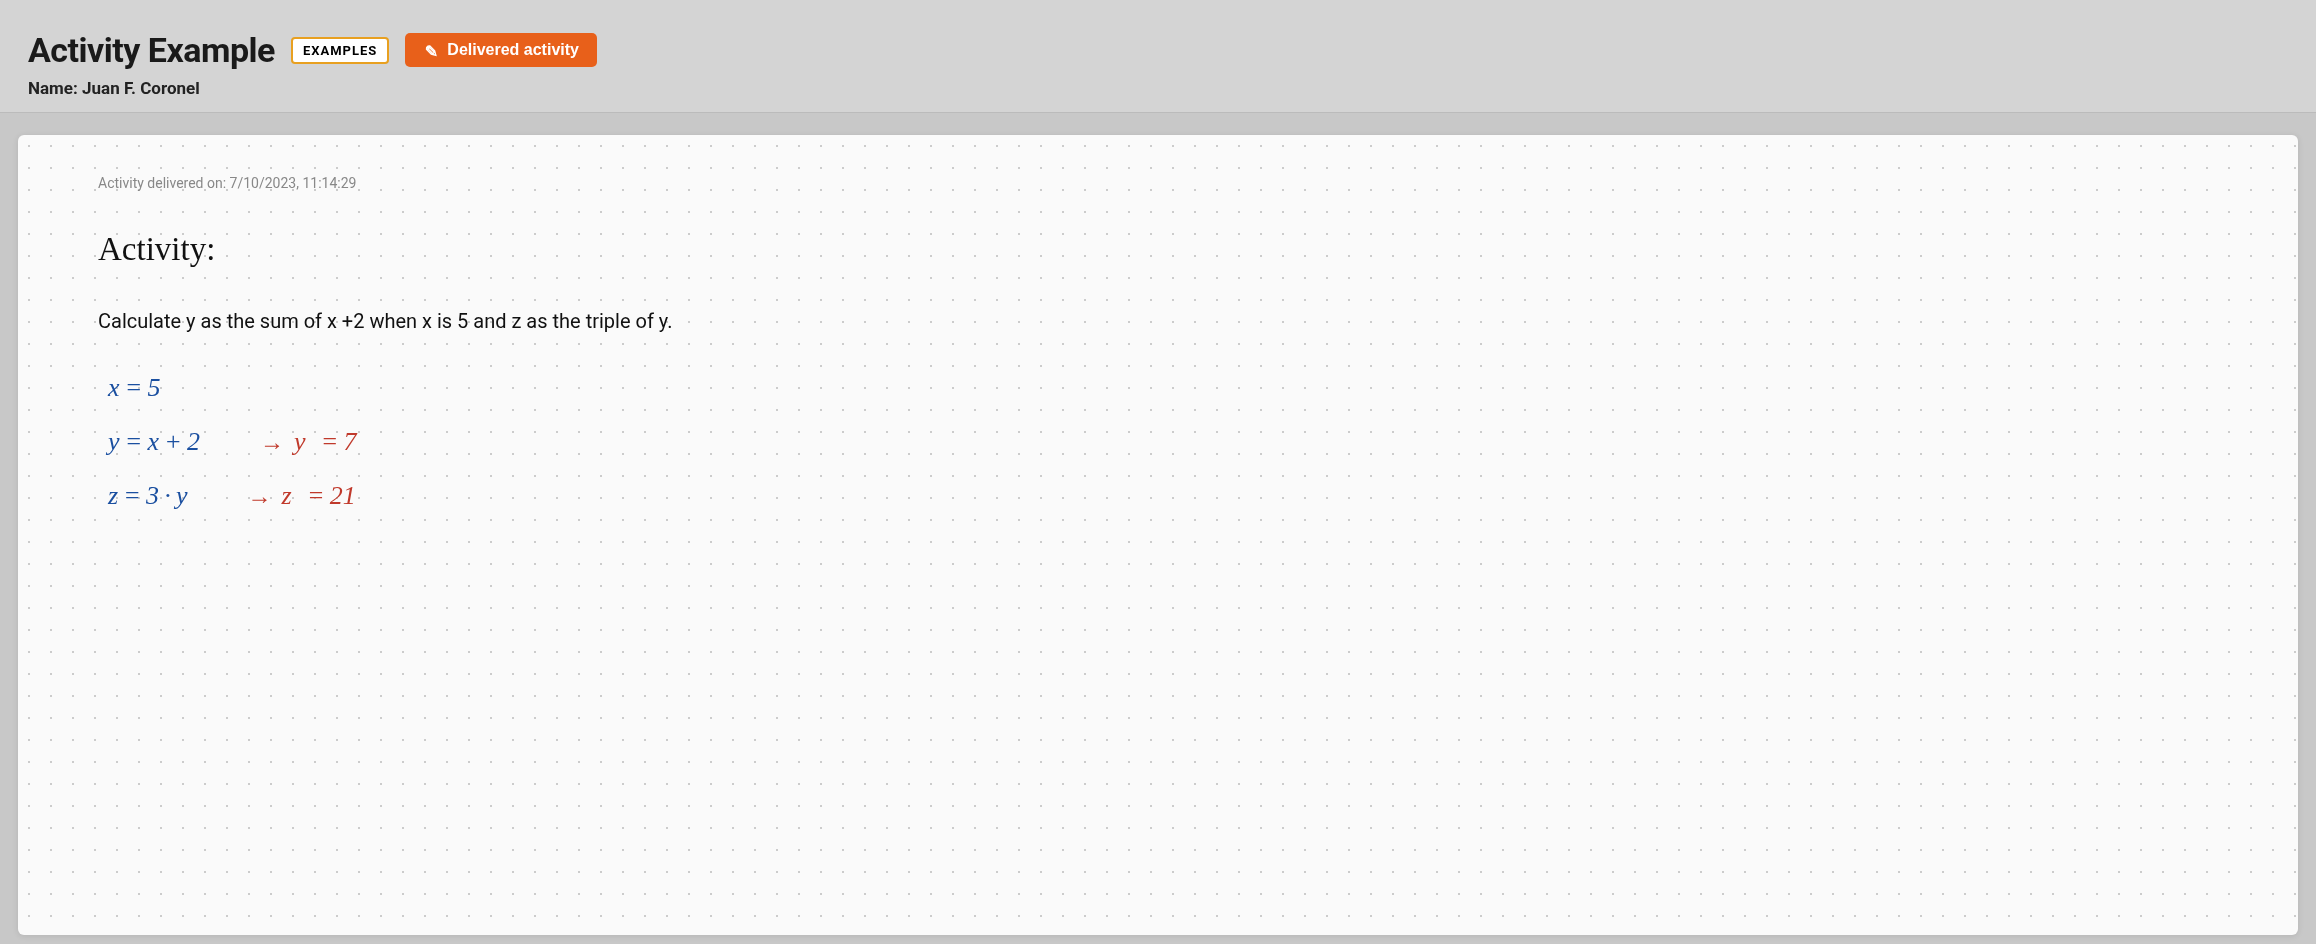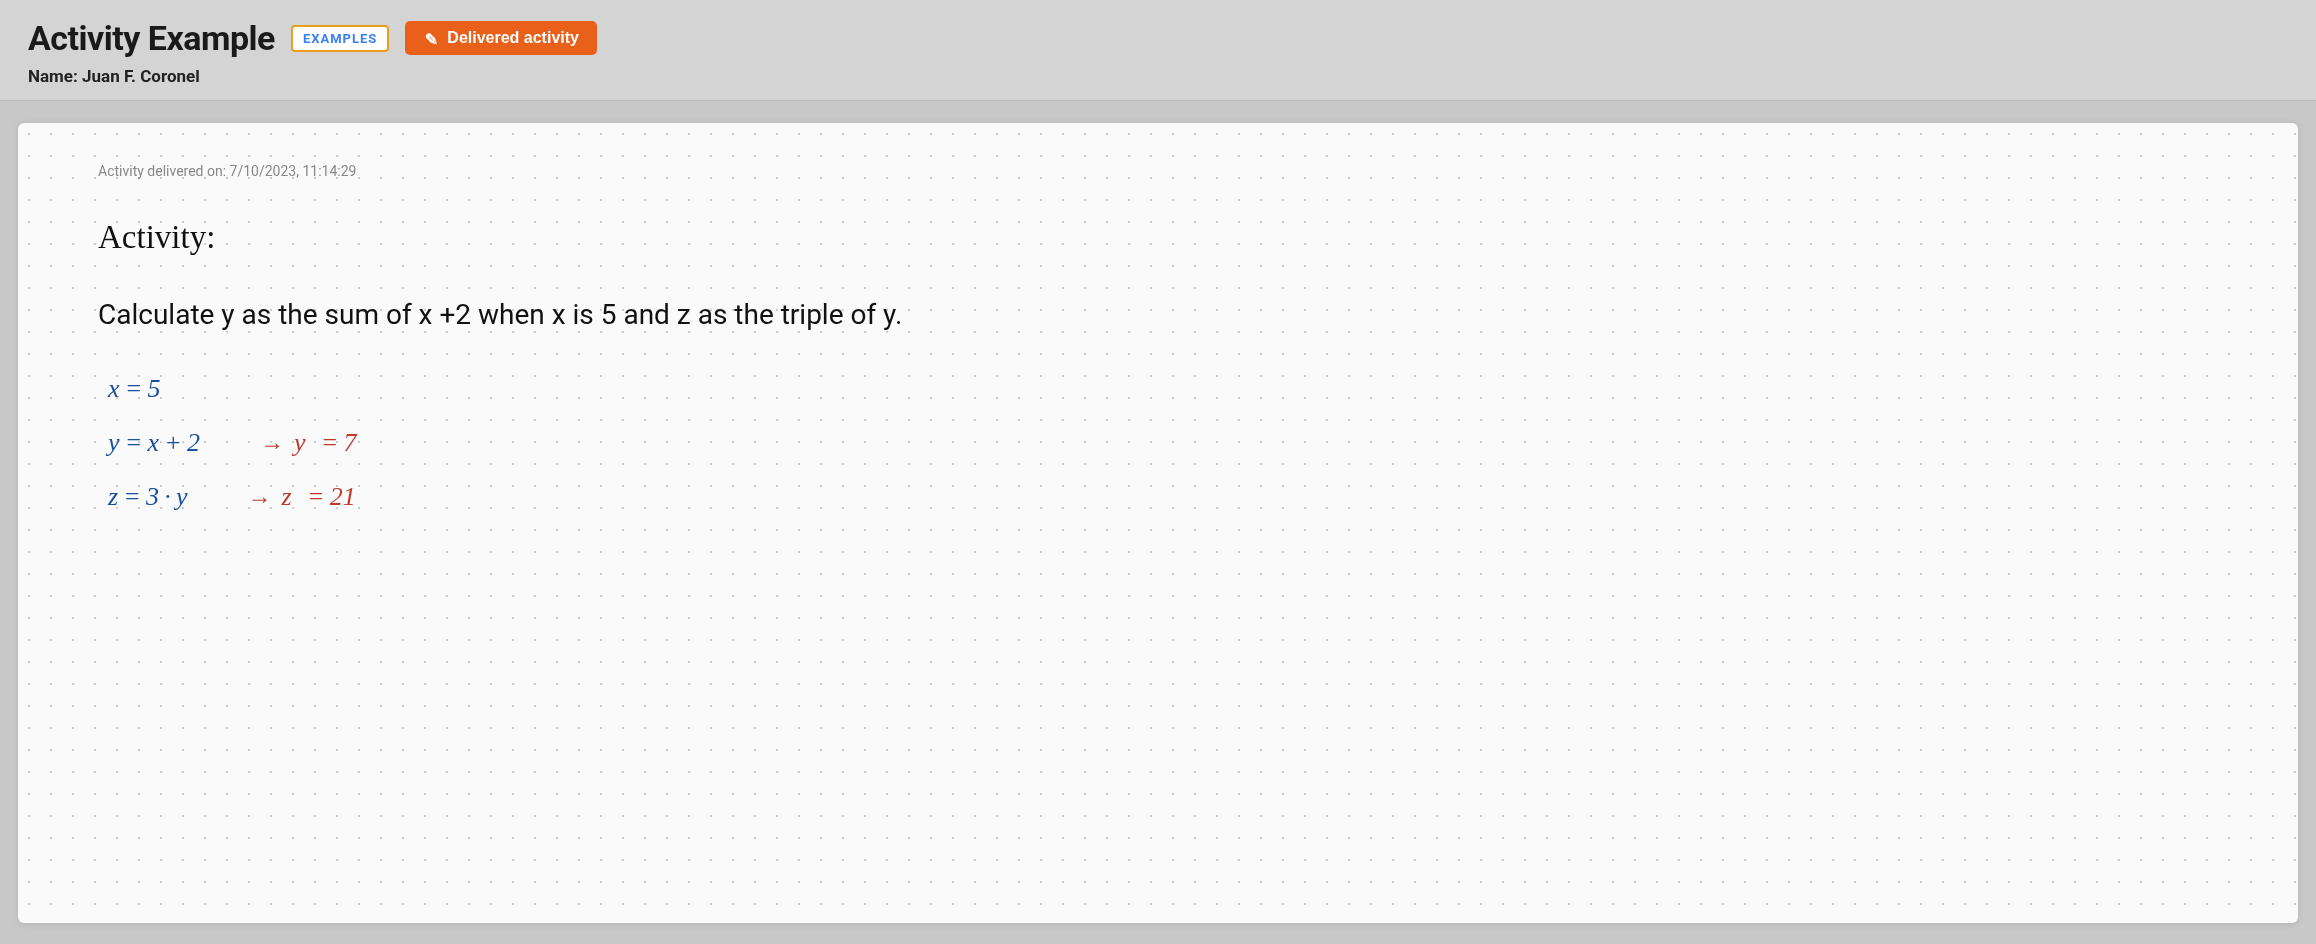--- a/index.html
+++ b/index.html
@@ -6,42 +6,42 @@
 
     body {
       font-family: -apple-system, BlinkMacSystemFont, "Segoe UI", Roboto, sans-serif;
       background: #c8c8c8;
       width: 2316px;
       min-height: 944px;
     }
 
     .header {
       background: #d4d4d4;
-      padding: 18px 28px 14px 28px;
+      padding: 30px 28px 14px 28px;
       border-bottom: 1px solid #bbb;
     }
 
     .header-top {
       display: flex;
       align-items: center;
       gap: 16px;
       margin-bottom: 8px;
     }
 
     .page-title {
       font-size: 34px;
       font-weight: 700;
       color: #1a1a1a;
       letter-spacing: -0.5px;
     }
 
     .examples-badge {
       background: #fff;
       border: 2px solid #e8a020;
-      color: #3b82f6;
+      color: #000000;
       font-size: 13px;
       font-weight: 700;
       letter-spacing: 1px;
       padding: 4px 10px;
       border-radius: 4px;
       text-align: center;
     }
 
     .delivered-btn {
       background: #e8601a;
@@ -90,21 +90,21 @@
 
     .activity-heading {
       font-size: 33px;
       font-weight: 400;
       color: #111;
       margin-bottom: 37px;
       font-family: Georgia, serif;
     }
 
     .activity-description {
-      font-size: 28px;
+      font-size: 20px;
       color: #111;
       margin-bottom: 36px;
       line-height: 1.6;
     }
 
     .math-block {
       display: flex;
       flex-direction: column;
       gap: 24px;
       margin-left: 10px;

